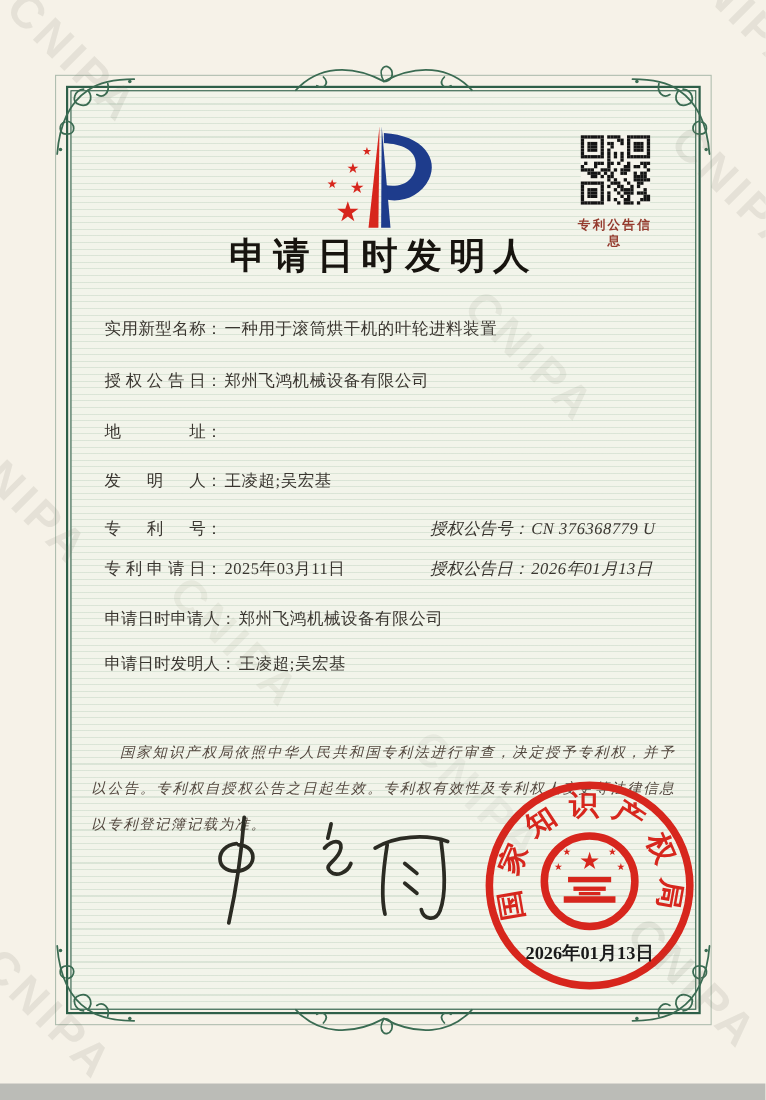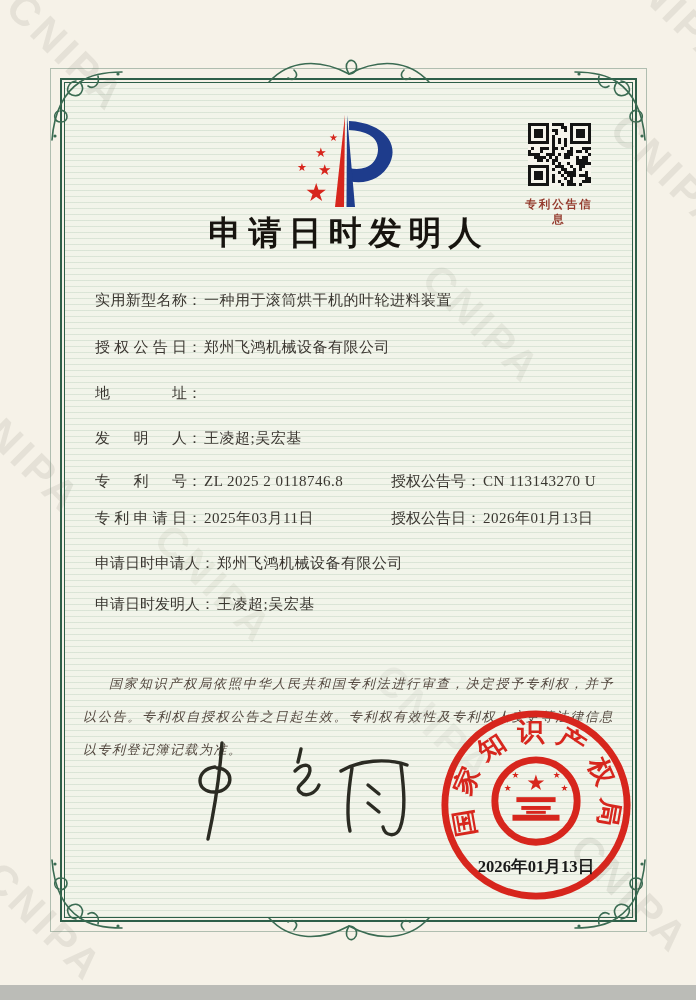--- a/index.html
+++ b/index.html
@@ -61,21 +61,21 @@
     margin-top:11px;font-size:11.5px;letter-spacing:2px;color:#943a2d;font-weight:700;
   }
   .title{
     position:absolute;left:0;right:0;top:128px;text-align:center;
     font-size:33px;font-weight:700;letter-spacing:7px;color:#17140f;
   }
 
   .fields{position:absolute;left:30px;right:26px;top:206px;font-size:15px;color:#3a3630;}
   .frow{display:flex;line-height:22px;white-space:nowrap;}
   .frow .cell1{width:296px;display:flex;}
-  .frow .cell2{display:flex;}
+  .frow .cell2{display:flex;font-style:italic;}
   .lab{
     display:inline-block;width:92px;
     text-align:justify;text-align-last:justify;
   }
   .lab-wide{display:inline-block;}
   .colon{display:inline-block;margin-right:2px;}
   .val{letter-spacing:0.5px;}
   .mb0{margin-bottom:25px;}.mb1{margin-bottom:24px;}.mb2{margin-bottom:23px;}
   .mb3{margin-bottom:21px;}.mb4{margin-bottom:15px;}.mb5{margin-bottom:23px;}
   .mb6{margin-bottom:19px;}
@@ -426,26 +426,25 @@
       </div>
       <div class="frow mb3">
         <span class="lab">发明人</span>
           <span class="colon">：</span>
           <span class="val">王凌超;吴宏基</span>
       </div>
       <div class="frow mb4">
         <span class="cell1">
           <span class="lab">专利号</span>
             <span class="colon">：</span>
-            <span class="val">ZL 2025 2 0118746.8</span>
         </span>
         <span class="cell2">
           <span class="lab-wide">授权公告号</span>
             <span class="colon">：</span>
-            <span class="val">CN 113143270 U</span>
+            <span class="val">CN 376368779 U</span>
         </span>
       </div>
       <div class="frow mb5">
         <span class="cell1">
           <span class="lab">专利申请日</span>
             <span class="colon">：</span>
             <span class="val">2025年03月11日</span>
         </span>
         <span class="cell2">
           <span class="lab-wide">授权公告日</span>

